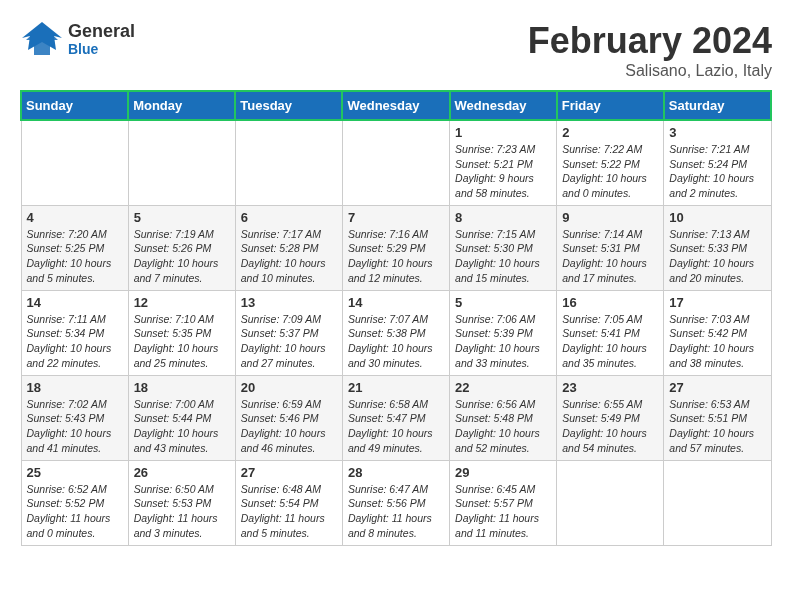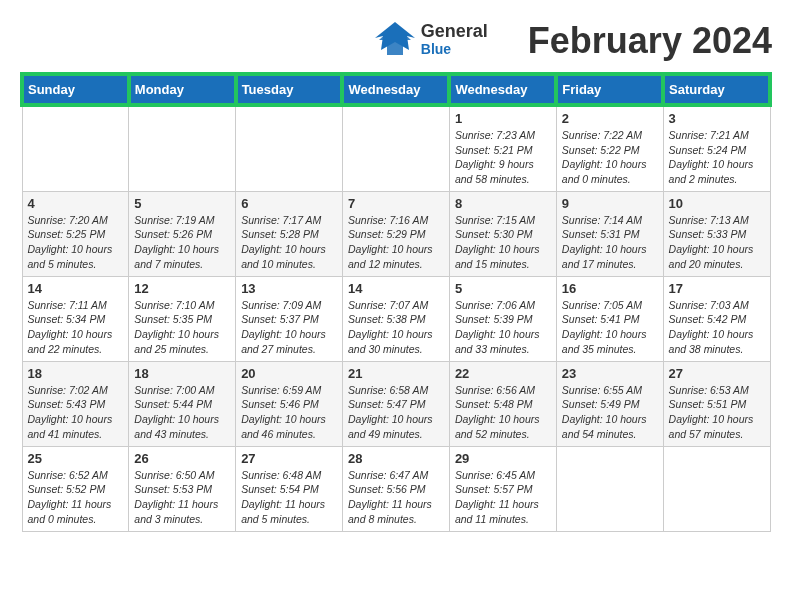--- a/index.html
+++ b/index.html
@@ -5,21 +5,21 @@
     * { box-sizing: border-box; margin: 0; padding: 0; }
     body {
       font-family: Arial, sans-serif;
       background: #fff;
       width: 792px;
       min-height: 612px;
       padding: 20px;
     }
     .header {
       display: flex;
-      justify-content: flex-end;
+      justify-content: space-between;
       align-items: flex-start;
       margin-bottom: 10px;
     }
     .title-block {
       text-align: right;
     }
     .main-title {
       font-size: 36px;
       font-weight: bold;
       color: #333;
@@ -34,21 +34,21 @@
       border-collapse: collapse;
       font-size: 11px;
     }
     .calendar thead tr th {
       background-color: #1a6fba;
       color: #fff;
       padding: 6px 4px;
       text-align: left;
       font-size: 13px;
       font-weight: bold;
-      border: 4px solid #22c55e;
+      border: 2px solid #22c55e;
     }
     .calendar tbody tr td {
       border: 1px solid #ccc;
       vertical-align: top;
       padding: 4px 5px;
       width: 107px;
       min-height: 80px;
       height: 85px;
     }
     .day-number {
@@ -107,20 +107,21 @@
       <polygon points="22,5 38,20 30,20 30,35 14,35 14,20 6,20" fill="#1a6fba" opacity="0.85"></polygon>
       <polygon points="22,2 42,18 34,16 36,30 22,22 8,30 10,16 2,18" fill="#1a6fba"></polygon>
     </svg>
     <div class="logo-name">
       <span class="line1">General</span>
       <span class="line2">Blue</span>
     </div>
   </div>
   <div class="title-block">
     <div class="main-title">February 2024</div>
+    <div class="subtitle">Salisano, Lazio, Italy</div>
   </div>
 </div>
 
 <table class="calendar">
   <thead>
     <tr>
     <th>Sunday</th>
         <th>Monday</th>
         <th>Tuesday</th>
         <th>Wednesday</th>

